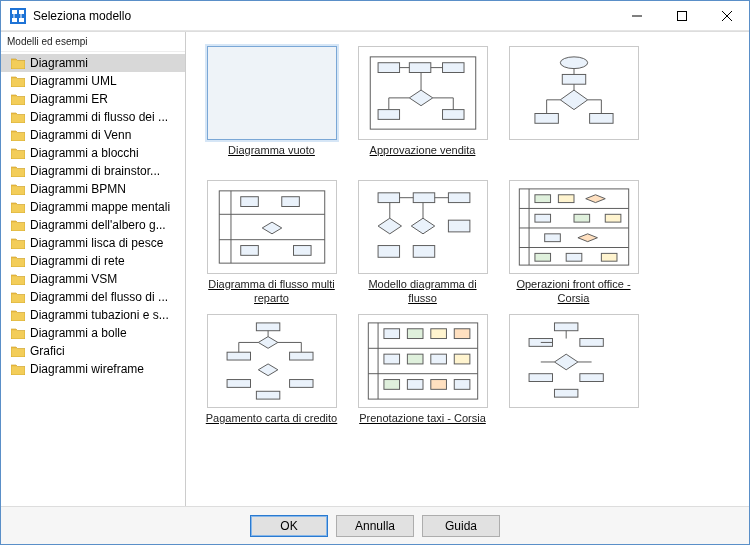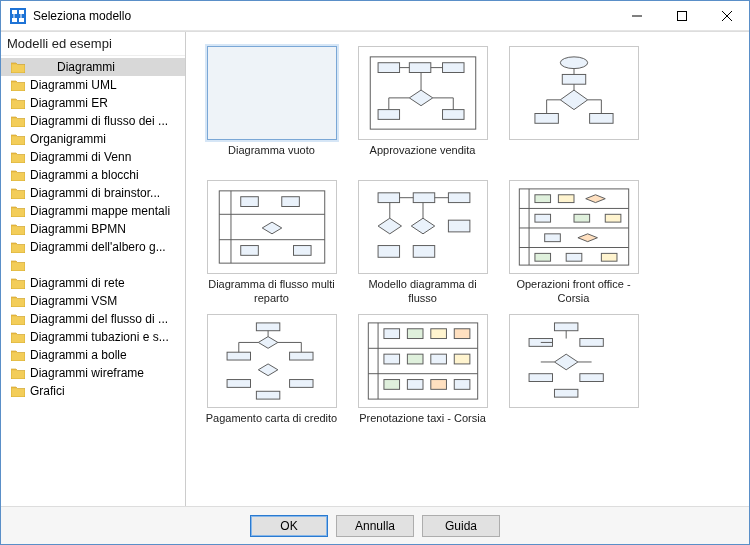--- a/index.html
+++ b/index.html
@@ -6,29 +6,29 @@
   html, body { margin: 0; padding: 0; font-family: "Segoe UI", Tahoma, sans-serif; font-size: 12px; }
   .window { width: 750px; height: 545px; border: 1px solid #5a8fc8; background: #a21caf; display: flex; flex-direction: column; }
   .titlebar { height: 30px; background: #fff; display: flex; align-items: center; border-bottom: 1px solid #e5e5e5; }
   .titlebar .icon { width: 18px; height: 18px; margin: 0 6px 0 8px; display: flex; align-items: center; justify-content: center; }
   .titlebar .title { flex: 0 0 auto; color: #000; font-size: 12px; }
   .titlebar .spacer { flex: 1; }
   .winbtn { width: 45px; height: 30px; display: flex; align-items: center; justify-content: center; color: #333; }
 
   .body { flex: 1; display: flex; min-height: 0; border-top: 1px solid #ddd; }
   .sidebar { width: 185px; border-right: 1px solid #ccc; display: flex; flex-direction: column; background: #fff; }
-  .sidebar-header { padding: 4px 6px 4px 6px; font-size: 13px; color: #222; border-bottom: 1px solid #eee; }
+  .sidebar-header { padding: 4px 6px 4px 6px; font-size: 10px; color: #222; border-bottom: 1px solid #eee; }
   .tree { flex: 1; overflow-y: auto; padding: 2px 0; }
   .tree-item { display: flex; align-items: center; height: 18px; padding: 0 4px 0 10px; white-space: nowrap; overflow: hidden; text-overflow: ellipsis; cursor: default; }
-  .tree-item.selected { background: #d8d8d8; gap: 27px; }
+  .tree-item.selected { background: #d8d8d8; }
   .folder-icon { width: 14px; height: 11px; margin-right: 5px; flex-shrink: 0; }
   .tree-label { overflow: hidden; text-overflow: ellipsis; color: #000; font-size: 12px; }
 
   .gallery { flex: 1; overflow-y: auto; padding: 14px 10px 10px 18px; background: #fff; display: flex; flex-wrap: wrap; align-content: flex-start; gap: 8px 16px; }
-  .tpl { width: 135px; display: flex; flex-direction: column; align-items: center; text-align: center; }
+  .tpl { width: 135px; display: flex; flex-direction: column; align-items: center; text-align: center; text-decoration: underline; }
   .thumb { width: 130px; height: 94px; border: 1px solid #c9c9c9; background: #fff; display: flex; align-items: center; justify-content: center; overflow: hidden; padding: 4px; }
   .thumb.selected { background: #eef3f8; border-color: #7aa7d6; box-shadow: 0 0 0 2px #d6e6f6; }
   .tpl-label { margin-top: 4px; font-size: 11px; color: #222; line-height: 1.25; min-height: 28px; }
 
   .footer { height: 38px; border-top: 1px solid #ddd; display: flex; align-items: center; justify-content: center; padding: 0 10px; gap: 8px; background: #f6f6f6; }
   .btn { min-width: 78px; height: 22px; border: 1px solid #adadad; background: #e1e1e1; font-size: 12px; display: flex; align-items: center; justify-content: center; cursor: default; }
   .btn.default { border-color: #2a7ad0; box-shadow: 0 0 0 1px #86b7ea inset; }
 
   
   svg.sketch { width: 100%; height: 100%; }
@@ -105,27 +105,20 @@
               <path d="M0 1 L5 1 L6.5 2.5 L14 2.5 L14 11 L0 11 Z" fill="#f3cd59" stroke="#c79a1f" stroke-width="0.6"></path>
               <path d="M0 1 L5 1 L6 2.2 L0 2.2 Z" fill="#e2b33c"></path>
             </svg>
             <span class="tree-label">Diagrammi di flusso dei ...</span>
           </div>
           <div class="tree-item">
             <svg class="folder-icon" viewBox="0 0 14 11">
               <path d="M0 1 L5 1 L6.5 2.5 L14 2.5 L14 11 L0 11 Z" fill="#f3cd59" stroke="#c79a1f" stroke-width="0.6"></path>
               <path d="M0 1 L5 1 L6 2.2 L0 2.2 Z" fill="#e2b33c"></path>
             </svg>
-            <span class="tree-label">Organigrammi</span>
-          </div>
-          <div class="tree-item">
-            <svg class="folder-icon" viewBox="0 0 14 11">
-              <path d="M0 1 L5 1 L6.5 2.5 L14 2.5 L14 11 L0 11 Z" fill="#f3cd59" stroke="#c79a1f" stroke-width="0.6"></path>
-              <path d="M0 1 L5 1 L6 2.2 L0 2.2 Z" fill="#e2b33c"></path>
-            </svg>
             <span class="tree-label">Diagrammi di Venn</span>
           </div>
           <div class="tree-item">
             <svg class="folder-icon" viewBox="0 0 14 11">
               <path d="M0 1 L5 1 L6.5 2.5 L14 2.5 L14 11 L0 11 Z" fill="#f3cd59" stroke="#c79a1f" stroke-width="0.6"></path>
               <path d="M0 1 L5 1 L6 2.2 L0 2.2 Z" fill="#e2b33c"></path>
             </svg>
             <span class="tree-label">Diagrammi a blocchi</span>
           </div>
           <div class="tree-item">
@@ -133,41 +126,42 @@
               <path d="M0 1 L5 1 L6.5 2.5 L14 2.5 L14 11 L0 11 Z" fill="#f3cd59" stroke="#c79a1f" stroke-width="0.6"></path>
               <path d="M0 1 L5 1 L6 2.2 L0 2.2 Z" fill="#e2b33c"></path>
             </svg>
             <span class="tree-label">Diagrammi di brainstor...</span>
           </div>
           <div class="tree-item">
             <svg class="folder-icon" viewBox="0 0 14 11">
               <path d="M0 1 L5 1 L6.5 2.5 L14 2.5 L14 11 L0 11 Z" fill="#f3cd59" stroke="#c79a1f" stroke-width="0.6"></path>
               <path d="M0 1 L5 1 L6 2.2 L0 2.2 Z" fill="#e2b33c"></path>
             </svg>
+            <span class="tree-label">Diagrammi BPMN</span>
+          </div>
+          <div class="tree-item">
+            <svg class="folder-icon" viewBox="0 0 14 11">
+              <path d="M0 1 L5 1 L6.5 2.5 L14 2.5 L14 11 L0 11 Z" fill="#f3cd59" stroke="#c79a1f" stroke-width="0.6"></path>
+              <path d="M0 1 L5 1 L6 2.2 L0 2.2 Z" fill="#e2b33c"></path>
+            </svg>
             <span class="tree-label">Diagrammi mappe mentali</span>
           </div>
           <div class="tree-item">
             <svg class="folder-icon" viewBox="0 0 14 11">
               <path d="M0 1 L5 1 L6.5 2.5 L14 2.5 L14 11 L0 11 Z" fill="#f3cd59" stroke="#c79a1f" stroke-width="0.6"></path>
               <path d="M0 1 L5 1 L6 2.2 L0 2.2 Z" fill="#e2b33c"></path>
             </svg>
-            <span class="tree-label">Diagrammi BPMN</span>
-          </div>
-          <div class="tree-item">
-            <svg class="folder-icon" viewBox="0 0 14 11">
-              <path d="M0 1 L5 1 L6.5 2.5 L14 2.5 L14 11 L0 11 Z" fill="#f3cd59" stroke="#c79a1f" stroke-width="0.6"></path>
-              <path d="M0 1 L5 1 L6 2.2 L0 2.2 Z" fill="#e2b33c"></path>
-            </svg>
             <span class="tree-label">Diagrammi dell'albero g...</span>
           </div>
           <div class="tree-item">
             <svg class="folder-icon" viewBox="0 0 14 11">
               <path d="M0 1 L5 1 L6.5 2.5 L14 2.5 L14 11 L0 11 Z" fill="#f3cd59" stroke="#c79a1f" stroke-width="0.6"></path>
               <path d="M0 1 L5 1 L6 2.2 L0 2.2 Z" fill="#e2b33c"></path>
             </svg>
+            <span class="tree-label">Diagrammi lisca di pesce</span>
           </div>
           <div class="tree-item">
             <svg class="folder-icon" viewBox="0 0 14 11">
               <path d="M0 1 L5 1 L6.5 2.5 L14 2.5 L14 11 L0 11 Z" fill="#f3cd59" stroke="#c79a1f" stroke-width="0.6"></path>
               <path d="M0 1 L5 1 L6 2.2 L0 2.2 Z" fill="#e2b33c"></path>
             </svg>
             <span class="tree-label">Diagrammi di rete</span>
           </div>
           <div class="tree-item">
             <svg class="folder-icon" viewBox="0 0 14 11">
@@ -195,28 +189,28 @@
               <path d="M0 1 L5 1 L6.5 2.5 L14 2.5 L14 11 L0 11 Z" fill="#f3cd59" stroke="#c79a1f" stroke-width="0.6"></path>
               <path d="M0 1 L5 1 L6 2.2 L0 2.2 Z" fill="#e2b33c"></path>
             </svg>
             <span class="tree-label">Diagrammi a bolle</span>
           </div>
           <div class="tree-item">
             <svg class="folder-icon" viewBox="0 0 14 11">
               <path d="M0 1 L5 1 L6.5 2.5 L14 2.5 L14 11 L0 11 Z" fill="#f3cd59" stroke="#c79a1f" stroke-width="0.6"></path>
               <path d="M0 1 L5 1 L6 2.2 L0 2.2 Z" fill="#e2b33c"></path>
             </svg>
+            <span class="tree-label">Grafici</span>
+          </div>
+          <div class="tree-item">
+            <svg class="folder-icon" viewBox="0 0 14 11">
+              <path d="M0 1 L5 1 L6.5 2.5 L14 2.5 L14 11 L0 11 Z" fill="#f3cd59" stroke="#c79a1f" stroke-width="0.6"></path>
+              <path d="M0 1 L5 1 L6 2.2 L0 2.2 Z" fill="#e2b33c"></path>
+            </svg>
             <span class="tree-label">Diagrammi wireframe</span>
-          </div>
-          <div class="tree-item">
-            <svg class="folder-icon" viewBox="0 0 14 11">
-              <path d="M0 1 L5 1 L6.5 2.5 L14 2.5 L14 11 L0 11 Z" fill="#f3cd59" stroke="#c79a1f" stroke-width="0.6"></path>
-              <path d="M0 1 L5 1 L6 2.2 L0 2.2 Z" fill="#e2b33c"></path>
-            </svg>
-            <span class="tree-label">Grafici</span>
           </div>
         </div>
     </div>
     <div class="gallery" id="gallery">
         <div class="tpl">
           <div class="thumb selected"></div>
           <div class="tpl-label">Diagramma vuoto</div>
         </div>
         <div class="tpl">
           <div class="thumb">

